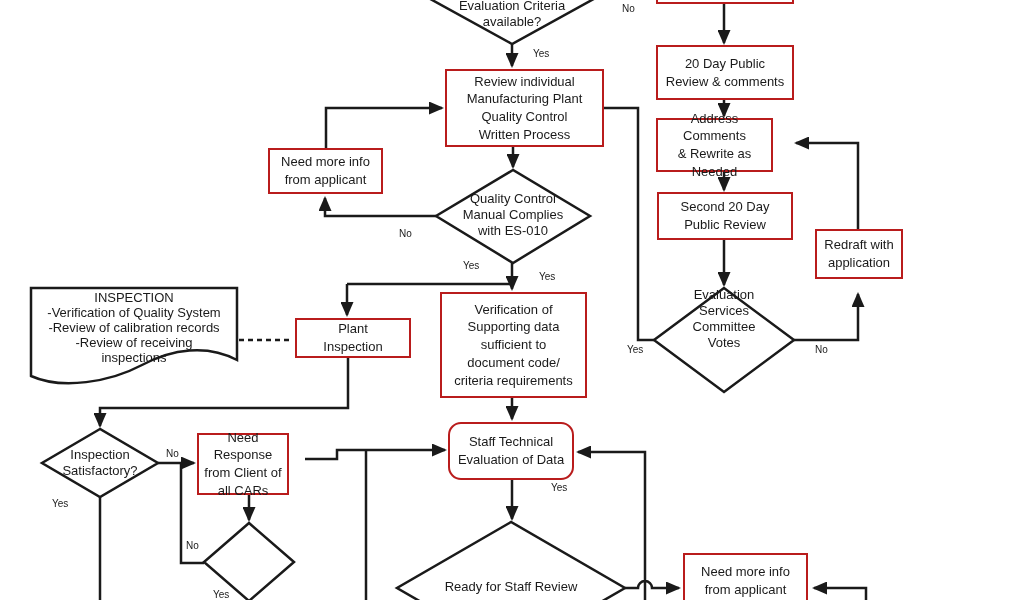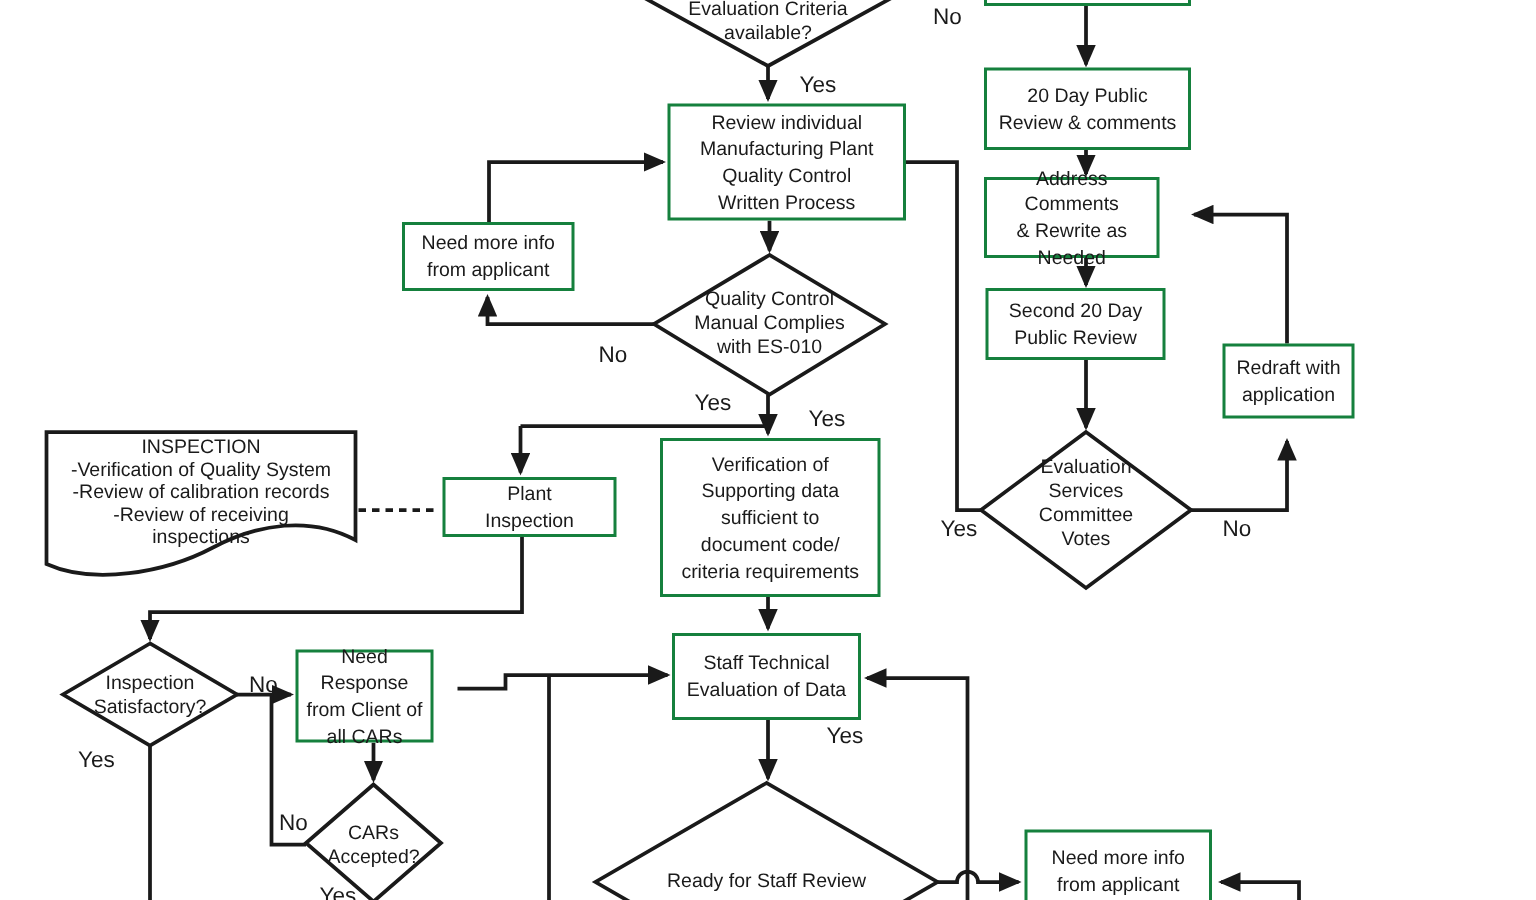--- a/index.html
+++ b/index.html
@@ -2,52 +2,52 @@
 <html><head>
 <meta charset="utf-8">
 <style>
   html,body{margin:0;padding:0;background:#ffffff;}
   #canvas{
     position:relative;width:1024px;height:600px;background:#ffffff;
     overflow:hidden;font-family:"Liberation Sans",sans-serif;color:#1a1a1a;
   }
   #wires{position:absolute;left:0;top:0;width:1024px;height:600px;}
   .box{
-    position:absolute;box-sizing:border-box;border:2px solid #15803d;background:#ffffff;
+    position:absolute;box-sizing:border-box;border:2px solid #b91c1c;background:#ffffff;
     display:flex;align-items:center;justify-content:center;text-align:center;
     font-size:13px;line-height:1.36;white-space:pre-line;
   }
   .dtext{
     position:absolute;display:flex;align-items:center;justify-content:center;
     text-align:center;font-size:13px;line-height:1.25;white-space:pre-line;
   }
   .doctext{
     position:absolute;display:flex;align-items:flex-start;justify-content:center;
     text-align:center;font-size:13px;line-height:1.15;white-space:pre-line;
   }
-  .elabel{position:absolute;font-size:15px;line-height:1;}
+  .elabel{position:absolute;font-size:10px;line-height:1;}
 
   
   .n-topcut{left:656px;top:-40px;width:138px;height:44px;}
   .n-20day{left:656px;top:45px;width:138px;height:55px;}
   .n-address{left:656px;top:118px;width:117px;height:54px;}
-  .n-second{left:657px;top:192px;width:120px;height:48px;}
+  .n-second{left:657px;top:192px;width:136px;height:48px;}
   .n-redraft{left:815px;top:229px;width:88px;height:50px;}
   .n-review{left:445px;top:69px;width:159px;height:78px;}
   .n-needtop{left:268px;top:148px;width:115px;height:46px;}
   .n-plant{left:295px;top:318px;width:116px;height:40px;}
   .n-verif{left:440px;top:292px;width:147px;height:106px;}
-  .n-staff{left:448px;top:422px;width:126px;height:58px;}
+  .n-staff{left:448px;top:422px;width:126px;height:58px;border-radius:13px;}
   .n-needresp{left:197px;top:433px;width:92px;height:62px;}
   .n-needbot{left:683px;top:553px;width:125px;height:55px;}
 
   
   .t-eval{left:427px;top:-4px;width:170px;height:36px;}
   .t-qc{left:438px;top:189px;width:150px;height:52px;}
-  .t-committee{left:665px;top:304px;width:118px;height:62px;}
+  .t-committee{left:665px;top:288px;width:118px;height:62px;}
   .t-inspsat{left:40px;top:446px;width:120px;height:34px;}
   .t-cars{left:194px;top:546px;width:110px;height:34px;}
   .t-ready{left:411px;top:579px;width:200px;height:16px;}
   .t-doc{left:33px;top:291px;width:202px;height:76px;}
 
   
   .l-no-top{left:622px;top:4px;}
   .l-yes-eval{left:533px;top:49px;}
   .l-no-qc{left:399px;top:229px;}
   .l-yes-qc-left{left:463px;top:261px;}
@@ -151,22 +151,20 @@
 available?</div>
   <div class="dtext t-qc">Quality Control
 Manual Complies
 with ES-010</div>
   <div class="dtext t-committee">Evaluation
 Services
 Committee
 Votes</div>
   <div class="dtext t-inspsat">Inspection
 Satisfactory?</div>
-  <div class="dtext t-cars">CARs
-Accepted?</div>
   <div class="dtext t-ready">Ready for Staff Review</div>
 
   <div class="doctext t-doc">INSPECTION
 -Verification of Quality System
 -Review of calibration records
 -Review of receiving
 inspections</div>
 
   <div class="elabel l-no-top">No</div>
   <div class="elabel l-yes-eval">Yes</div>

